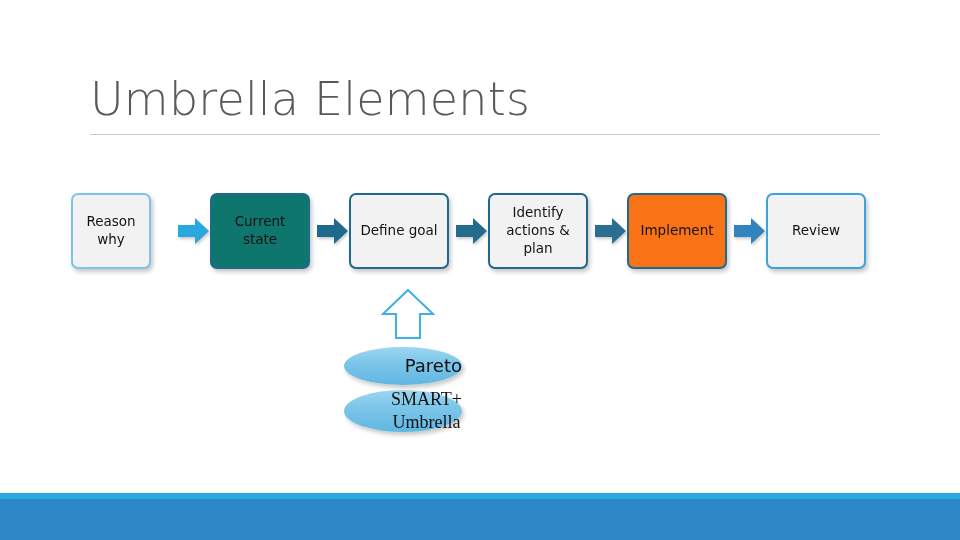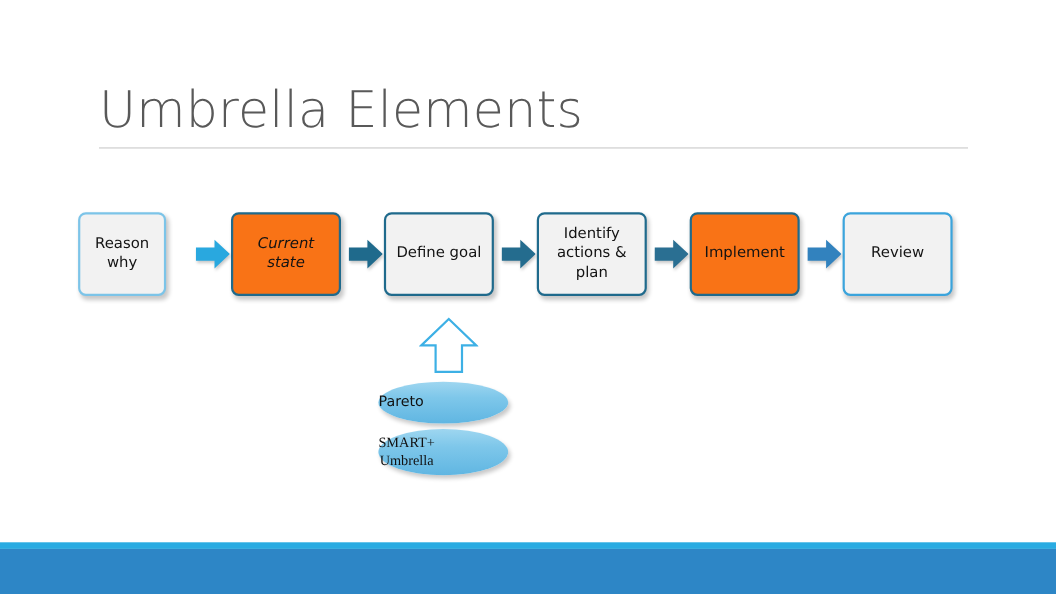--- a/index.html
+++ b/index.html
@@ -104,24 +104,24 @@
   .ellipse-callout {
     position: absolute;
     left: 344px;
     width: 118px;
     box-sizing: border-box;
     border-radius: 50% / 50%;
     background: linear-gradient(to bottom, #9ed6f0 0%, #7ec7ea 38%, #60b6e2 100%);
     box-shadow: 2px 3px 4px rgba(0,0,0,0.22);
     display: flex;
     align-items: center;
-    justify-content: flex-start;
+    justify-content: flex-end;
     text-align: center;
     font-family: "DejaVu Sans", sans-serif;
-    font-size: 13px;
+    font-size: 18px;
     color: #111111;
     line-height: 1.28;
   }
   #ellipse-0 { top: 347px; height: 38px; }
   #ellipse-1 { top: 390px; height: 42px; font-family: Liberation Serif, serif; }
 
   
   #footer-strip-thin {
     position: absolute;
     left: 0;
@@ -144,21 +144,21 @@
 
 <div id="slide-title" style="color: rgb(89, 89, 89);">Umbrella Elements</div>
 <div id="title-rule" style="background: rgb(201, 201, 201);"></div>
 
 <div id="process-chain">
 
   <div class="process-box accent-light" id="box-0" style="border-color: rgb(124, 196, 232); background: rgb(242, 242, 242);">
     <span>Reason why</span>
   </div>
 
-  <div class="process-box" id="box-1" style="border-color: rgb(31, 106, 140); background: #f97316; font-style: italic;">
+  <div class="process-box" id="box-1" style="border-color: rgb(31, 106, 140); background: #0f766e;">
     <span>Current<br>state</span>
   </div>
 
   <div class="process-box" id="box-2" style="border-color: rgb(31, 106, 140); background: rgb(242, 242, 242);">
     <span>Define goal</span>
   </div>
 
   <div class="process-box" id="box-3" style="border-color: rgb(31, 106, 140); background: rgb(242, 242, 242);">
     <span>Identify<br>actions &amp;<br>plan</span>
   </div>

